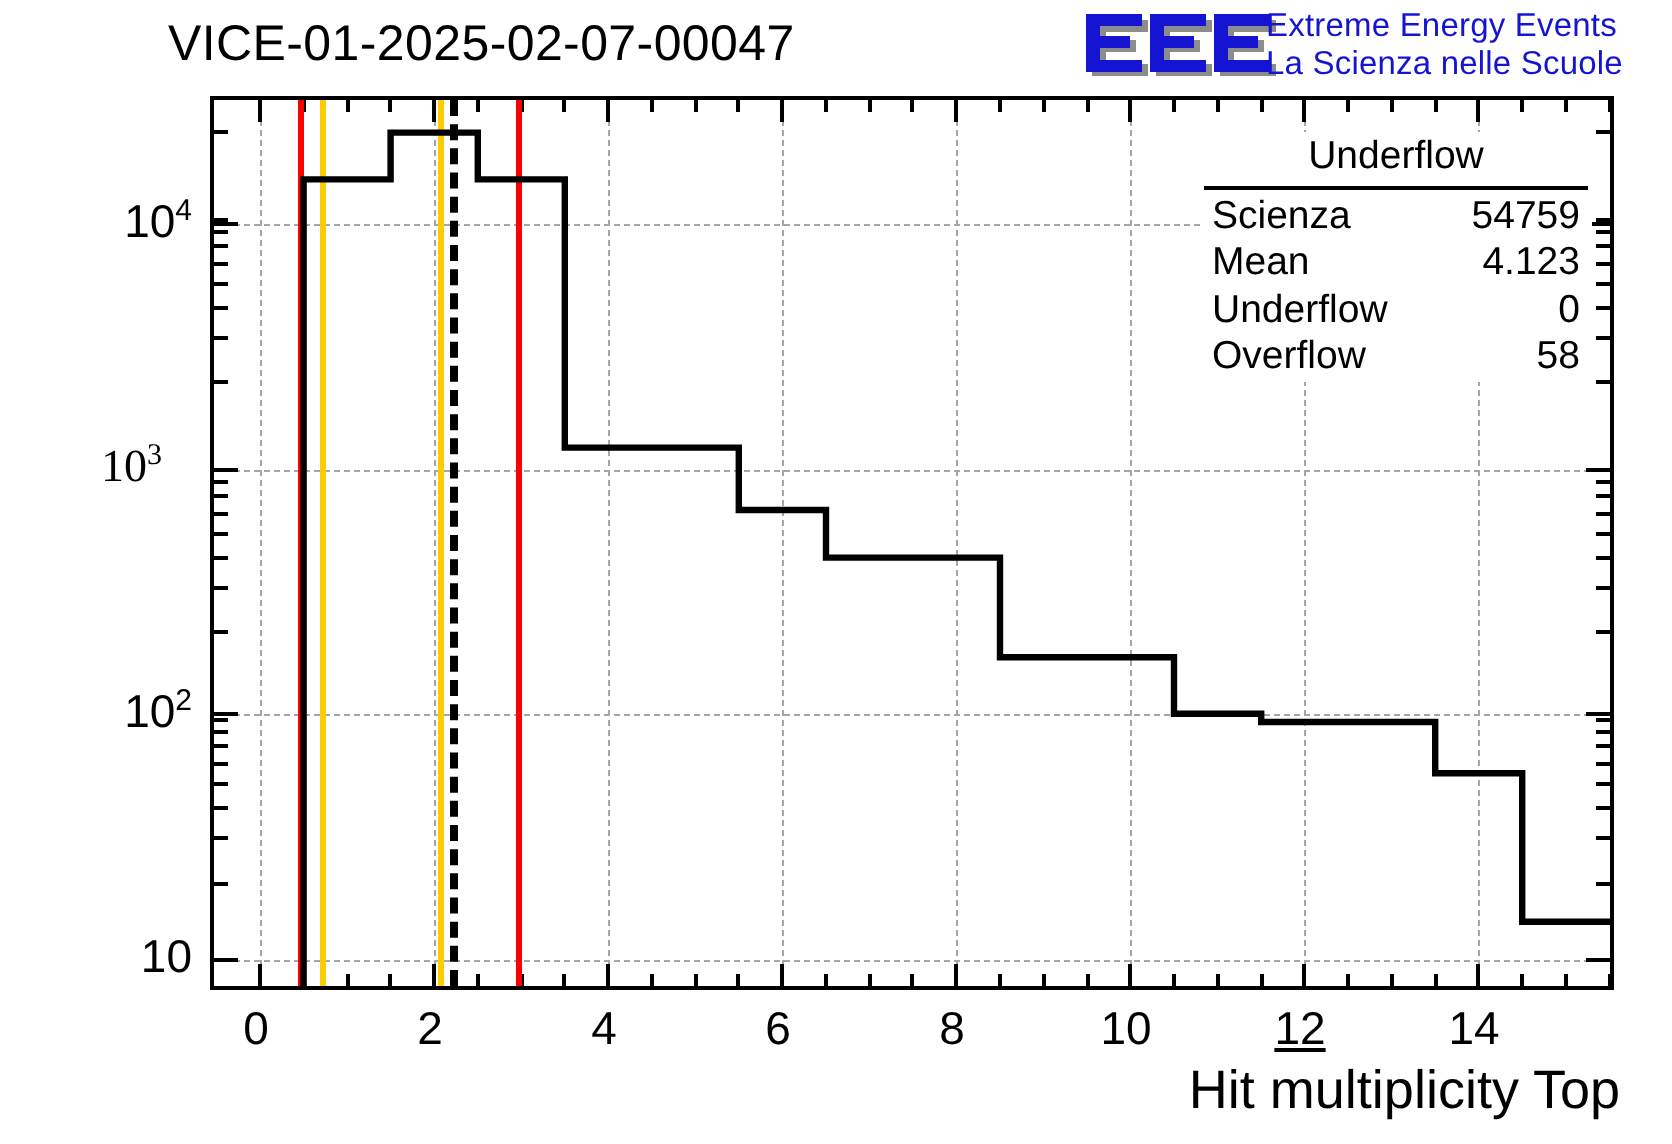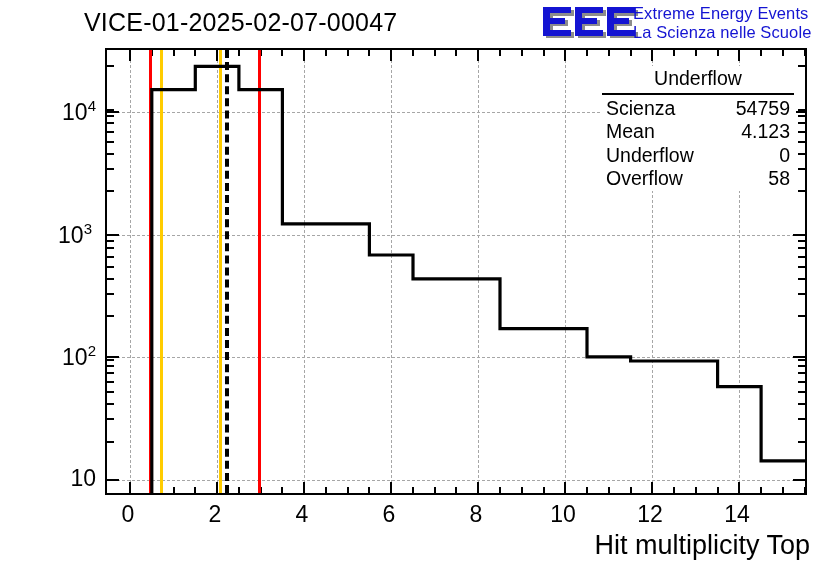--- a/index.html
+++ b/index.html
@@ -101,30 +101,30 @@
       </svg>
     </div>
     <div class="ltext">
       <div>Extreme Energy Events</div>
       <div>La Scienza nelle Scuole</div>
     </div>
   </div>
 
   <div class="ylab" style="left:28px;top:465px;width:68px;">10</div>
   <div class="ylab" style="left:28px;top:342px;width:68px;">10<sup>2</sup></div>
-  <div class="ylab" style="left:24px;top:220px;width:68px;">10<sup>3</sup></div>
+  <div class="ylab" style="left:13px;top:220px;width:68px;font-family:Liberation Serif, serif;">10<sup>3</sup></div>
   <div class="ylab" style="left:28px;top:97px;width:68px;">10<sup>4</sup></div>
 
   <div class="xlab" style="left:108px;top:501px;width:40px;">0</div>
   <div class="xlab" style="left:195px;top:501px;width:40px;">2</div>
   <div class="xlab" style="left:282px;top:501px;width:40px;">4</div>
   <div class="xlab" style="left:369px;top:501px;width:40px;">6</div>
   <div class="xlab" style="left:456px;top:501px;width:40px;">8</div>
   <div class="xlab" style="left:543px;top:501px;width:40px;">10</div>
-  <div class="xlab" style="left:630px;top:501px;width:40px;">12</div>
+  <div class="xlab" style="left:630px;top:501px;width:40px;text-decoration:underline;">12</div>
   <div class="xlab" style="left:717px;top:501px;width:40px;">14</div>
 
   <div class="xtitle">Hit multiplicity Top</div>
 
   <div class="frame">
     <div class="plotarea">
 
       <div class="gl v" style="left:23px;"></div>
       <div class="gl v" style="left:110px;"></div>
       <div class="gl v" style="left:197px;"></div>

